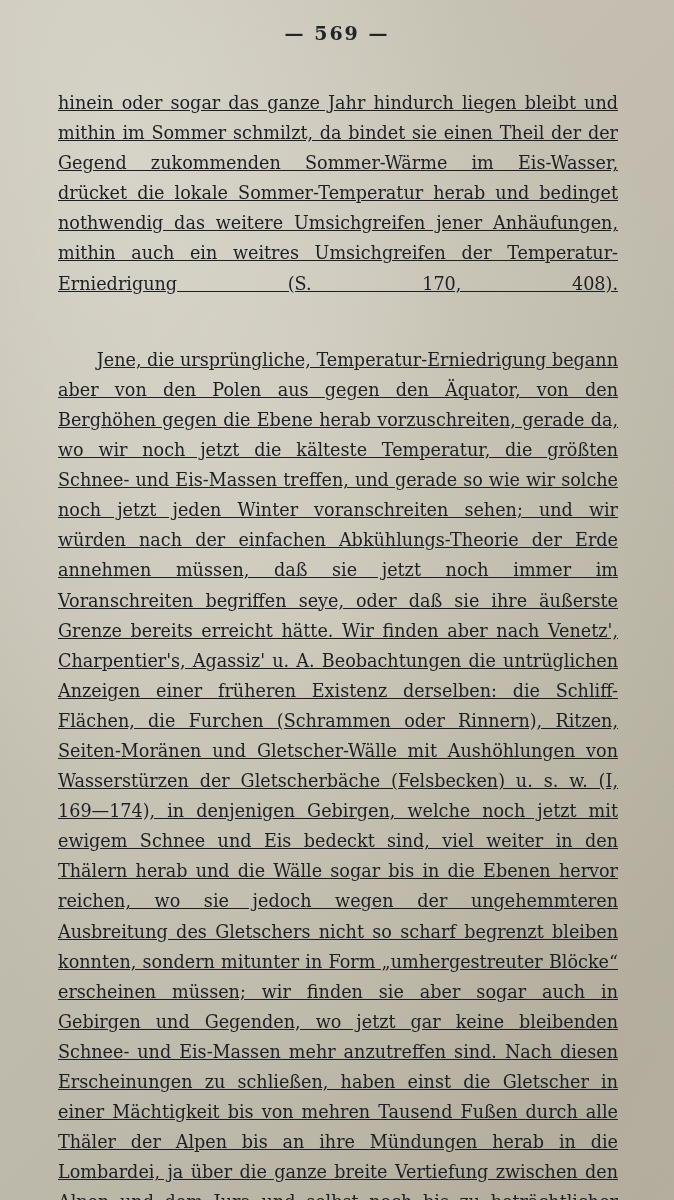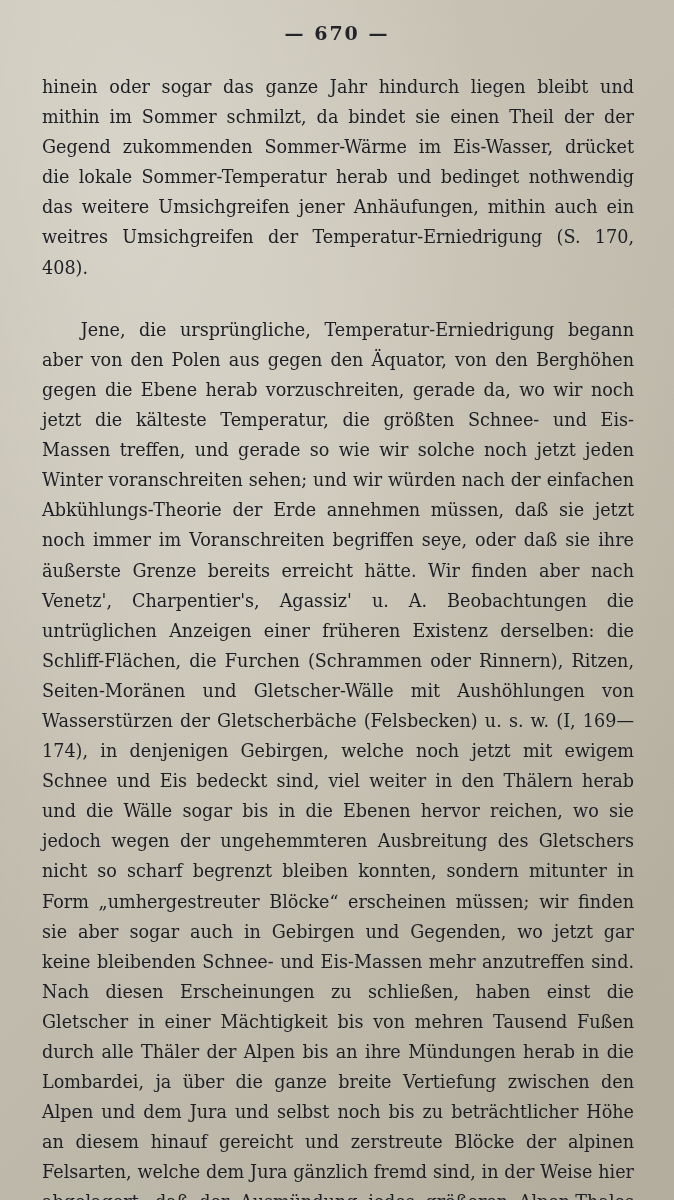--- a/index.html
+++ b/index.html
@@ -49,41 +49,42 @@
     width: 592px;
     font-family: "DejaVu Serif", serif;
     font-size: 17.6px;
     line-height: 30.1px;
     color: #1d1f25;
     text-align: justify;
     text-justify: inter-word;
     -webkit-font-smoothing: antialiased;
   }
   .para {
-    margin: 0;
+    margin: 16px;
     text-align: justify;
+    text-decoration: underline;
   }
   .para + .para {
     margin-top: 2px;
   }
   .indent {
     text-indent: 2.2em;
   }
   
   .para:after {
     content: "";
     display: inline-block;
     width: 100%;
   }
 </style>
 </head>
 <body>
 
 <div class="page">
 
-  <div class="page-header">— 670 —</div>
+  <div class="page-header">— 569 —</div>
 
   <div class="body-text">
     <p class="para">hinein oder sogar das ganze Jahr hindurch liegen bleibt und mithin im Sommer schmilzt, da bindet sie einen Theil der der Gegend zukommenden Sommer-Wärme im Eis-Wasser, drücket die lokale Sommer-Temperatur herab und bedinget nothwendig das weitere Umsichgreifen jener Anhäufungen, mithin auch ein weitres Umsichgreifen der Temperatur-Erniedrigung (S. 170, 408).</p>
     <p class="para indent">Jene, die ursprüngliche, Temperatur-Erniedrigung begann aber von den Polen aus gegen den Äquator, von den Berghöhen gegen die Ebene herab vorzuschreiten, gerade da, wo wir noch jetzt die kälteste Temperatur, die größten Schnee- und Eis-Massen treffen, und gerade so wie wir solche noch jetzt jeden Winter voranschreiten sehen; und wir würden nach der einfachen Abkühlungs-Theorie der Erde annehmen müssen, daß sie jetzt noch immer im Voranschreiten begriffen seye, oder daß sie ihre äußerste Grenze bereits erreicht hätte. Wir finden aber nach Venetz', Charpentier's, Agassiz' u. A. Beobachtungen die untrüglichen Anzeigen einer früheren Existenz derselben: die Schliff-Flächen, die Furchen (Schrammen oder Rinnern), Ritzen, Seiten-Moränen und Gletscher-Wälle mit Aushöhlungen von Wasserstürzen der Gletscherbäche (Felsbecken) u. s. w. (I, 169—174), in denjenigen Gebirgen, welche noch jetzt mit ewigem Schnee und Eis bedeckt sind, viel weiter in den Thälern herab und die Wälle sogar bis in die Ebenen hervor reichen, wo sie jedoch wegen der ungehemmteren Ausbreitung des Gletschers nicht so scharf begrenzt bleiben konnten, sondern mitunter in Form „umhergestreuter Blöcke“ erscheinen müssen; wir finden sie aber sogar auch in Gebirgen und Gegenden, wo jetzt gar keine bleibenden Schnee- und Eis-Massen mehr anzutreffen sind.  Nach diesen Erscheinungen zu schließen, haben einst die Gletscher in einer Mächtigkeit bis von mehren Tausend Fußen durch alle Thäler der Alpen bis an ihre Mündungen herab in die Lombardei, ja über die ganze breite Vertiefung zwischen den Alpen und dem Jura und selbst noch bis zu beträchtlicher Höhe an diesem hinauf gereicht und zerstreute Blöcke der alpinen Felsarten, welche dem Jura gänzlich fremd sind, in der Weise hier abgelagert, daß der Ausmündung jedes größeren Alpen-Thales gegenüber immer die in dem Thale vorhandenen Gesteine wieder gefunden werden; eigne Gletscher sind auf den Höhen des Jura selbst, sind in den Vogesen, sind im Schwarzwalde bei Baden-Baden, sind durch den</p>
   </div>
 
 </div>
 
 </body></html>

